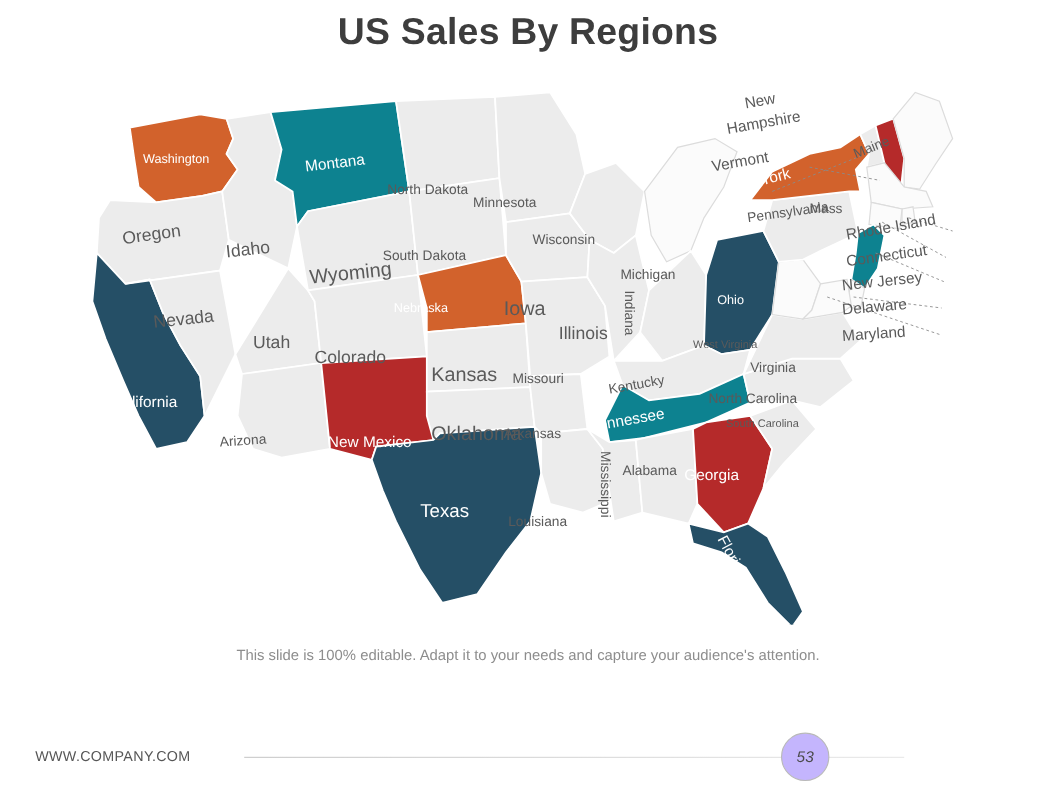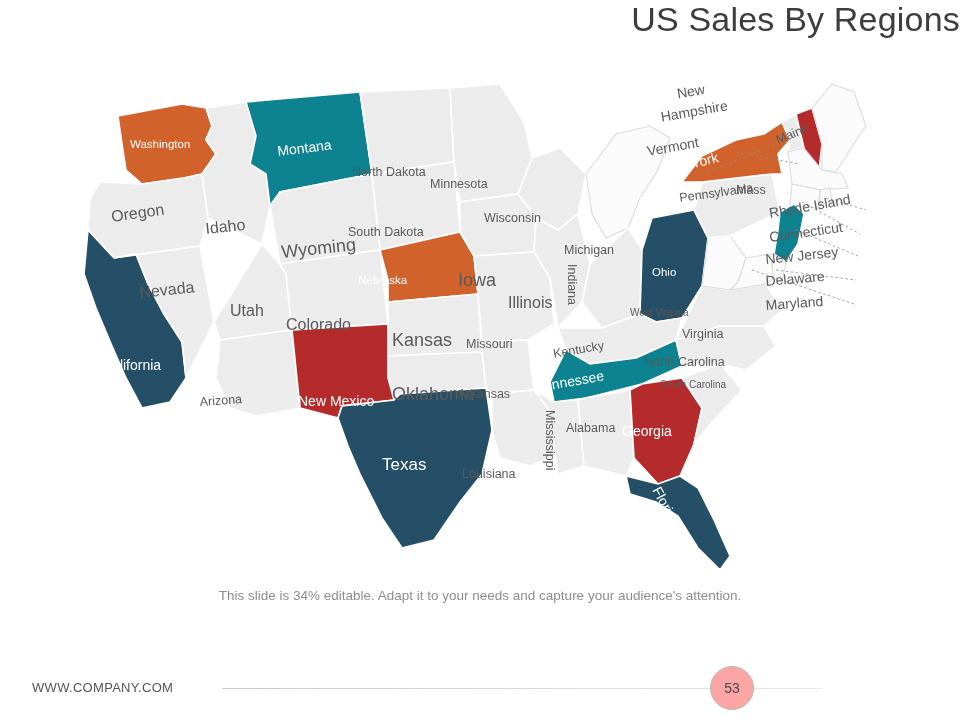--- a/index.html
+++ b/index.html
@@ -5,23 +5,23 @@
   html,body{margin:0;padding:0;}
   body{
     width:960px;height:720px;background:#ffffff;
     font-family:"Liberation Sans", sans-serif;
     overflow:hidden;position:relative;
   }
   .slide{position:absolute;inset:0;}
 
   
   .title{
-    position:absolute;left:0;top:0;width:960px;
-    text-align:right;font-size:34px;color:#3d3d3d;
-    font-weight:400;letter-spacing:.2px;
+    position:absolute;left:0;top:10px;width:960px;
+    text-align:center;font-size:34px;color:#3d3d3d;
+    font-weight:700;letter-spacing:.2px;
   }
 
   
   .map-wrap{position:absolute;left:30px;top:78px;width:900px;height:490px;}
   .map-wrap svg{width:100%;height:100%;display:block;}
 
   .st{fill:#ececec;stroke:#ffffff;stroke-width:1.6;}
   .st.navy{fill:#254f66;}
   .st.teal{fill:#0d8290;}
   .st.orange{fill:#d2622c;}
@@ -51,21 +51,21 @@
     letter-spacing:.3px;
   }
   .footer-rule{
     position:absolute;left:222px;top:30px;width:600px;height:1px;
     background:linear-gradient(to right,#c9c9c9,#e8e8e8);
   }
   .page-badge{
     position:absolute;right:22px;top:8px;width:42px;height:42px;
     border:1px solid #b9b9b9;border-radius:50%;
     display:flex;align-items:center;justify-content:center;
-    font-size:14px;color:#4a4a4a;background:#fca5a5;
+    font-size:14px;color:#4a4a4a;background:#c4b5fd;font-style:italic;
   }
 </style>
 </head>
 <body>
 
 <div class="slide">
 
   <div class="title">US Sales By Regions</div>
 
   <div class="map-wrap">
@@ -184,21 +184,21 @@
       </text>
       <text class="lbl call" x="618" y="78" transform="rotate(-10 618 78)">Vermont</text>
       <text class="lbl call" x="740" y="140" transform="rotate(-10 740 140)">Rhode Island</text>
       <text class="lbl call" x="740" y="164" transform="rotate(-8 740 164)">Connecticut</text>
       <text class="lbl call" x="736" y="186" transform="rotate(-6 736 186)">New Jersey</text>
       <text class="lbl call" x="736" y="208" transform="rotate(-5 736 208)">Delaware</text>
       <text class="lbl call" x="736" y="232" transform="rotate(-4 736 232)">Maryland</text>
     </svg>
   </div>
 
-  <div class="caption">This slide is 34% editable. Adapt it to your needs and capture your audience's attention.</div>
+  <div class="caption">This slide is 100% editable. Adapt it to your needs and capture your audience's attention.</div>
 
   <div class="footer">
     <div class="footer-url">WWW.COMPANY.COM</div>
     <div class="footer-rule"></div>
     <div class="page-badge">53</div>
   </div>
 
 </div>
 
 </body></html>

